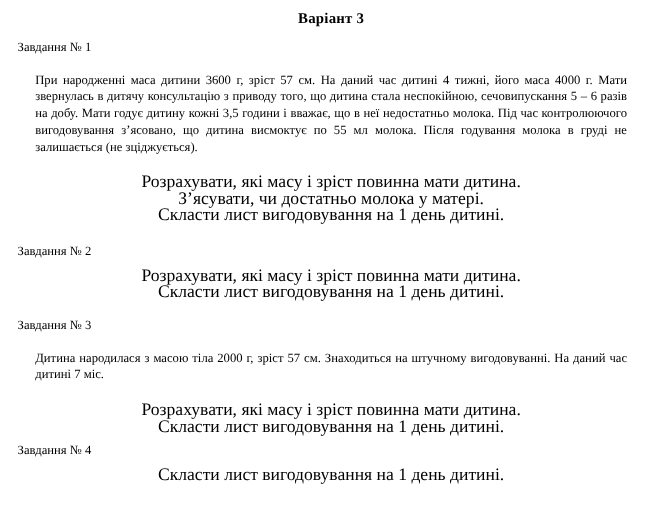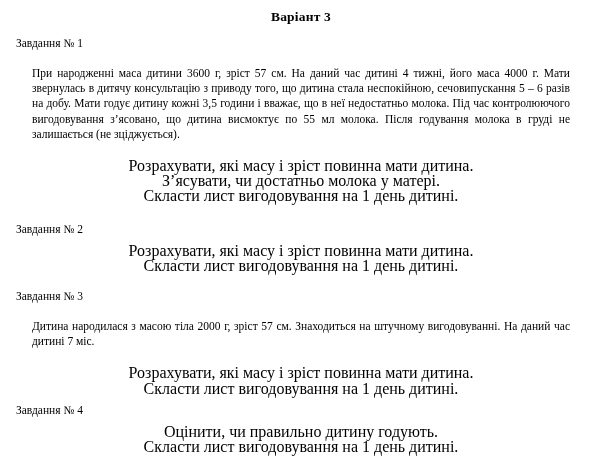--- a/index.html
+++ b/index.html
@@ -85,17 +85,16 @@
     <div class="task-heading">Завдання № 3</div>
     <p class="task-body">Дитина народилася з масою тіла 2000 г, зріст 57 см. Знаходиться на штучному вигодовуванні. На даний час дитині 7 міс.</p>
     <p class="task-line">Розрахувати, які масу і зріст повинна мати дитина.</p>
     <p class="task-line">Скласти лист вигодовування на 1 день дитині.</p>
   </div>
 
   <div class="gap-3"></div>
 
   <div class="task">
     <div class="task-heading">Завдання № 4</div>
-    <p class="task-line">Оцінити, чи правильно дитину годують.</p>
     <p class="task-line">Скласти лист вигодовування на 1 день дитині.</p>
   </div>
 
 </div>
 
 </body></html>

